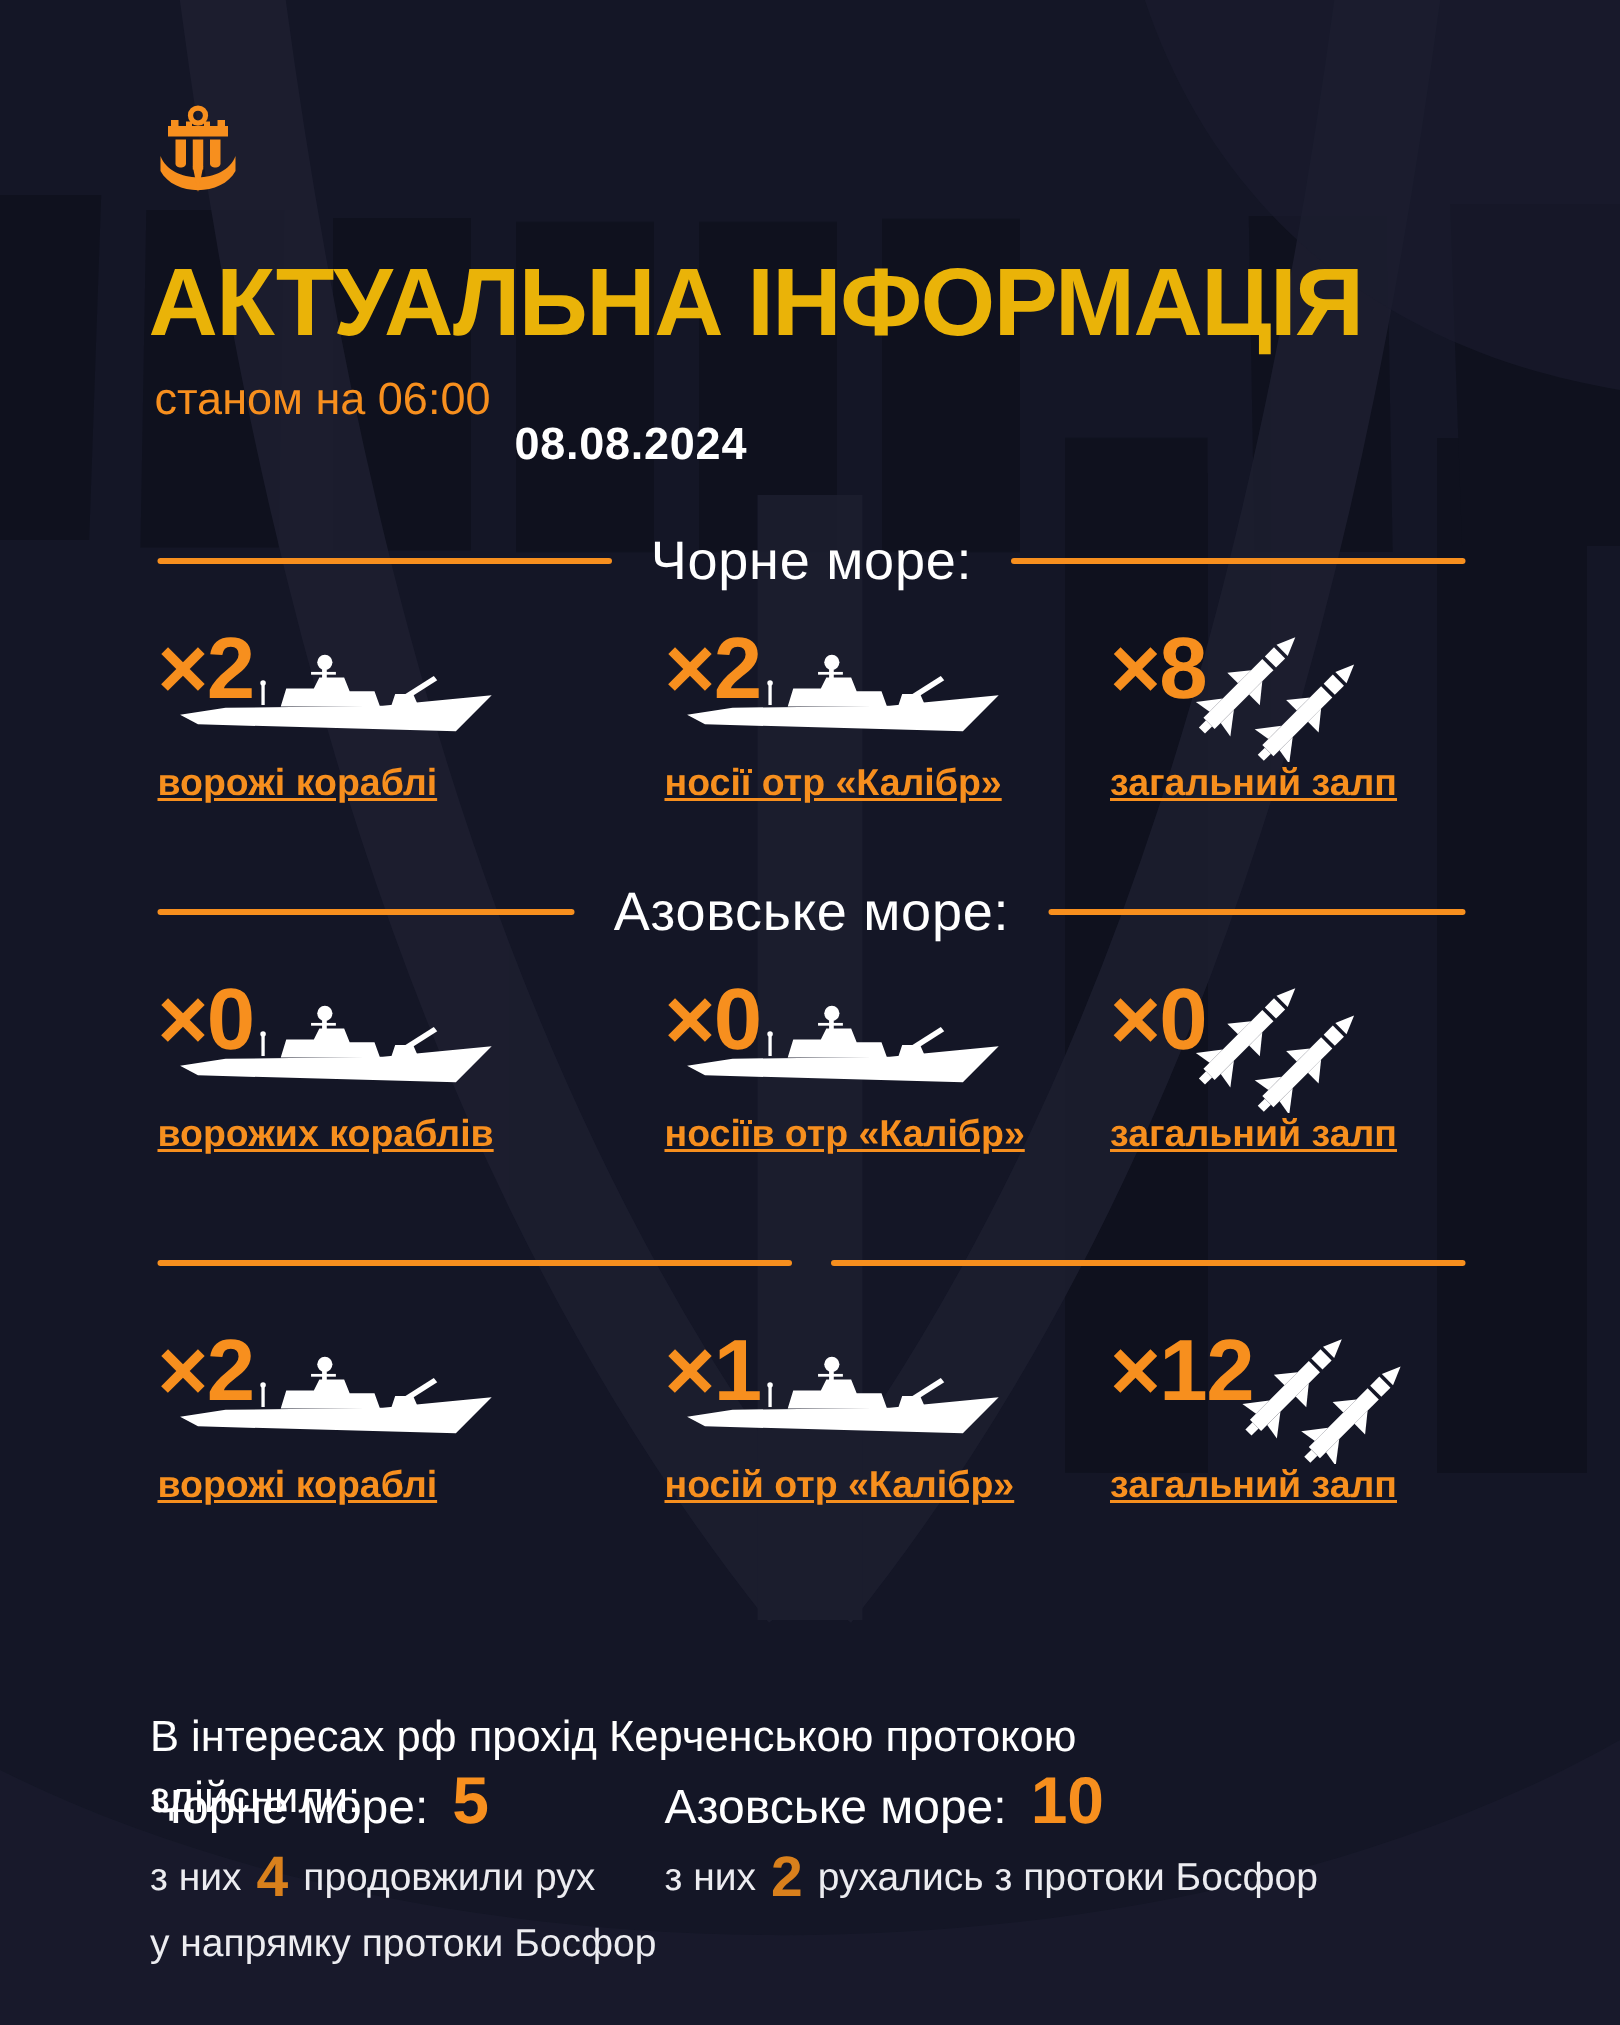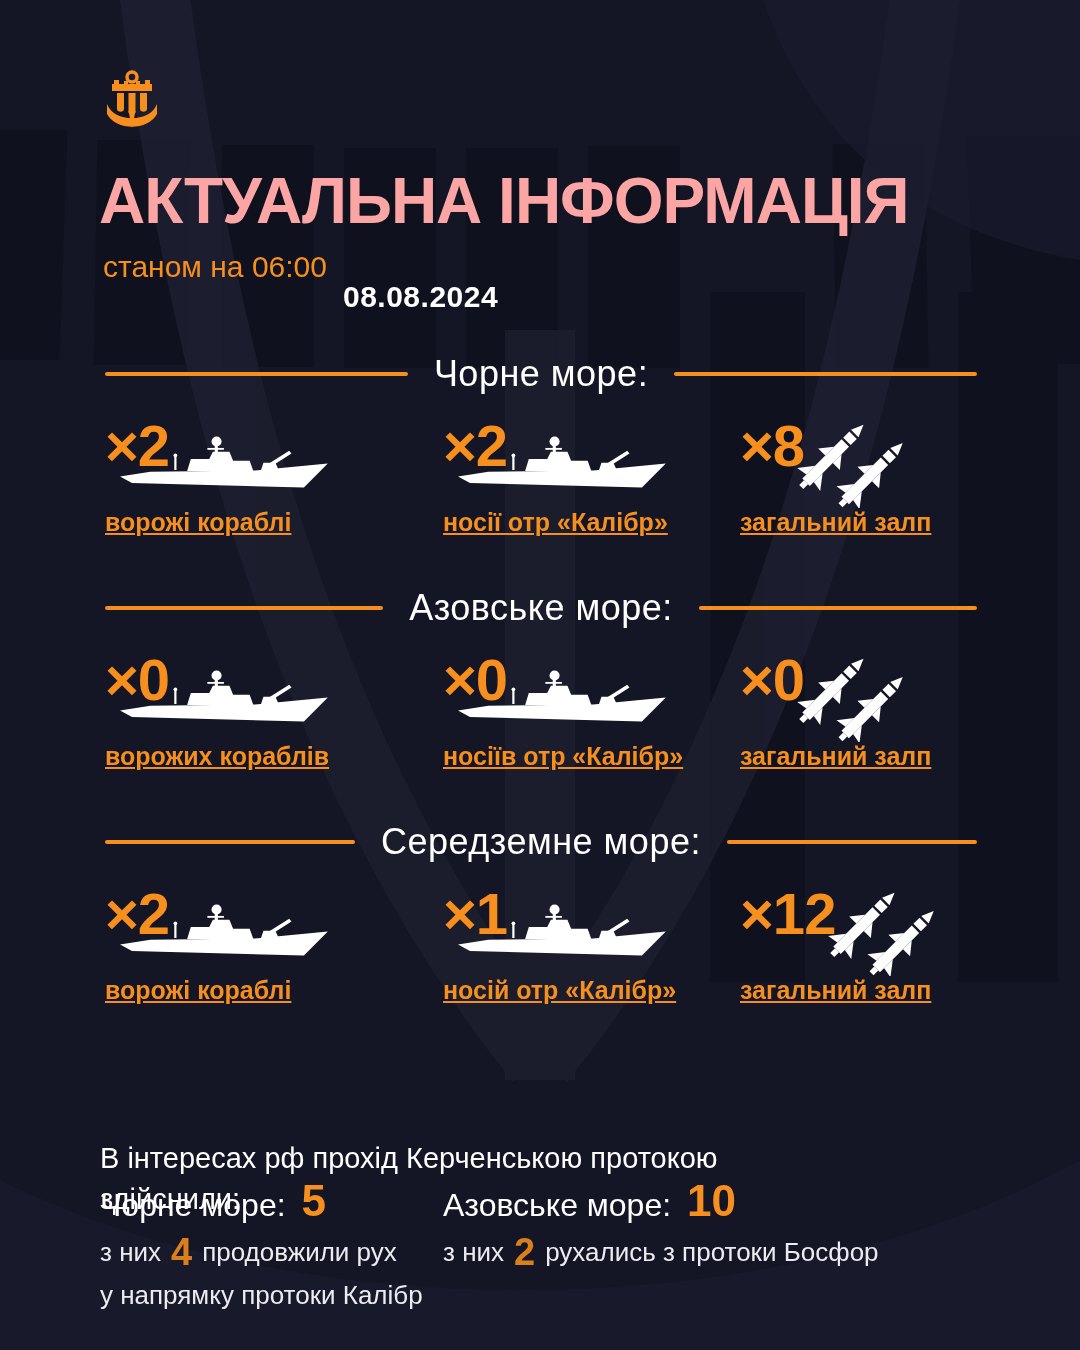--- a/index.html
+++ b/index.html
@@ -9,21 +9,21 @@
     font-family:"Liberation Sans",sans-serif;
   }
   .bg-svg{position:absolute;left:0;top:0;width:1080px;height:1350px;}
   .defs-svg{position:absolute;width:0;height:0;}
 
   
   .brand{position:absolute;left:104px;top:68px;display:flex;align-items:center;gap:24px;}
   .brand-logo{width:56px;height:70px;display:block;}
   .brand-name{color:#ffffff;font-size:34px;font-weight:700;letter-spacing:.5px;}
 
-  .title{position:absolute;left:99px;top:164px;color:#fca5a5;font-size:64px;font-weight:800;letter-spacing:-1px;white-space:nowrap;}
+  .title{position:absolute;left:99px;top:164px;color:#eab308;font-size:64px;font-weight:800;letter-spacing:-1px;white-space:nowrap;}
   .subtitle{position:absolute;left:103px;top:250px;display:flex;gap:16px;align-items:flex-start;font-size:30px;}
   .subtitle .when{color:#F78F1E;font-weight:500;}
   .subtitle .date{color:#ffffff;font-weight:700;letter-spacing:.5px;margin-top:30px;}
 
   
   .section{position:absolute;left:105px;width:872px;}
   .sec-1{top:352px;} .sec-2{top:586px;} .sec-3{top:820px;}
   .sec-head{display:flex;align-items:center;gap:26px;height:44px;}
   .sec-line{flex:1;height:4px;background:#F78F1E;border-radius:2px;}
   .sec-title{color:#ffffff;font-size:36px;font-weight:500;letter-spacing:.5px;white-space:nowrap;}
@@ -197,21 +197,20 @@
             </svg>
         </div>
         <div class="label">загальний залп</div>
       </div>
     </div>
   </div>
 
   <div class="section sec-3">
     <div class="sec-head">
       <div class="sec-line"></div>
-      <div class="sec-title">Середземне море:</div>
       <div class="sec-line"></div>
     </div>
     <div class="stats">
       <div class="stat stat-1">
         <div class="stat-top">
           <span class="count">×2</span>
           <svg class="ship-svg" viewBox="0 0 230 62">
               <use href="#ship-shape"></use>
             </svg>
         </div>
@@ -240,21 +239,21 @@
 
   <div class="footer-heading">В інтересах рф прохід Керченською протокою здійснили:</div>
 
   <div class="fcol fcol-left">
     <div class="sea-line">
       <span>Чорне море:</span>
       <span class="total">5</span>
     </div>
     <div class="note">
       <span>з них</span><span class="note-num">4</span><span>продовжили рух</span>
-      <div>у напрямку протоки Калібр</div>
+      <div>у напрямку протоки Босфор</div>
     </div>
   </div>
 
   <div class="fcol fcol-right">
     <div class="sea-line">
       <span>Азовське море:</span>
       <span class="total">10</span>
     </div>
     <div class="note">
       <span>з них</span><span class="note-num">2</span><span>рухались з протоки Босфор</span>

